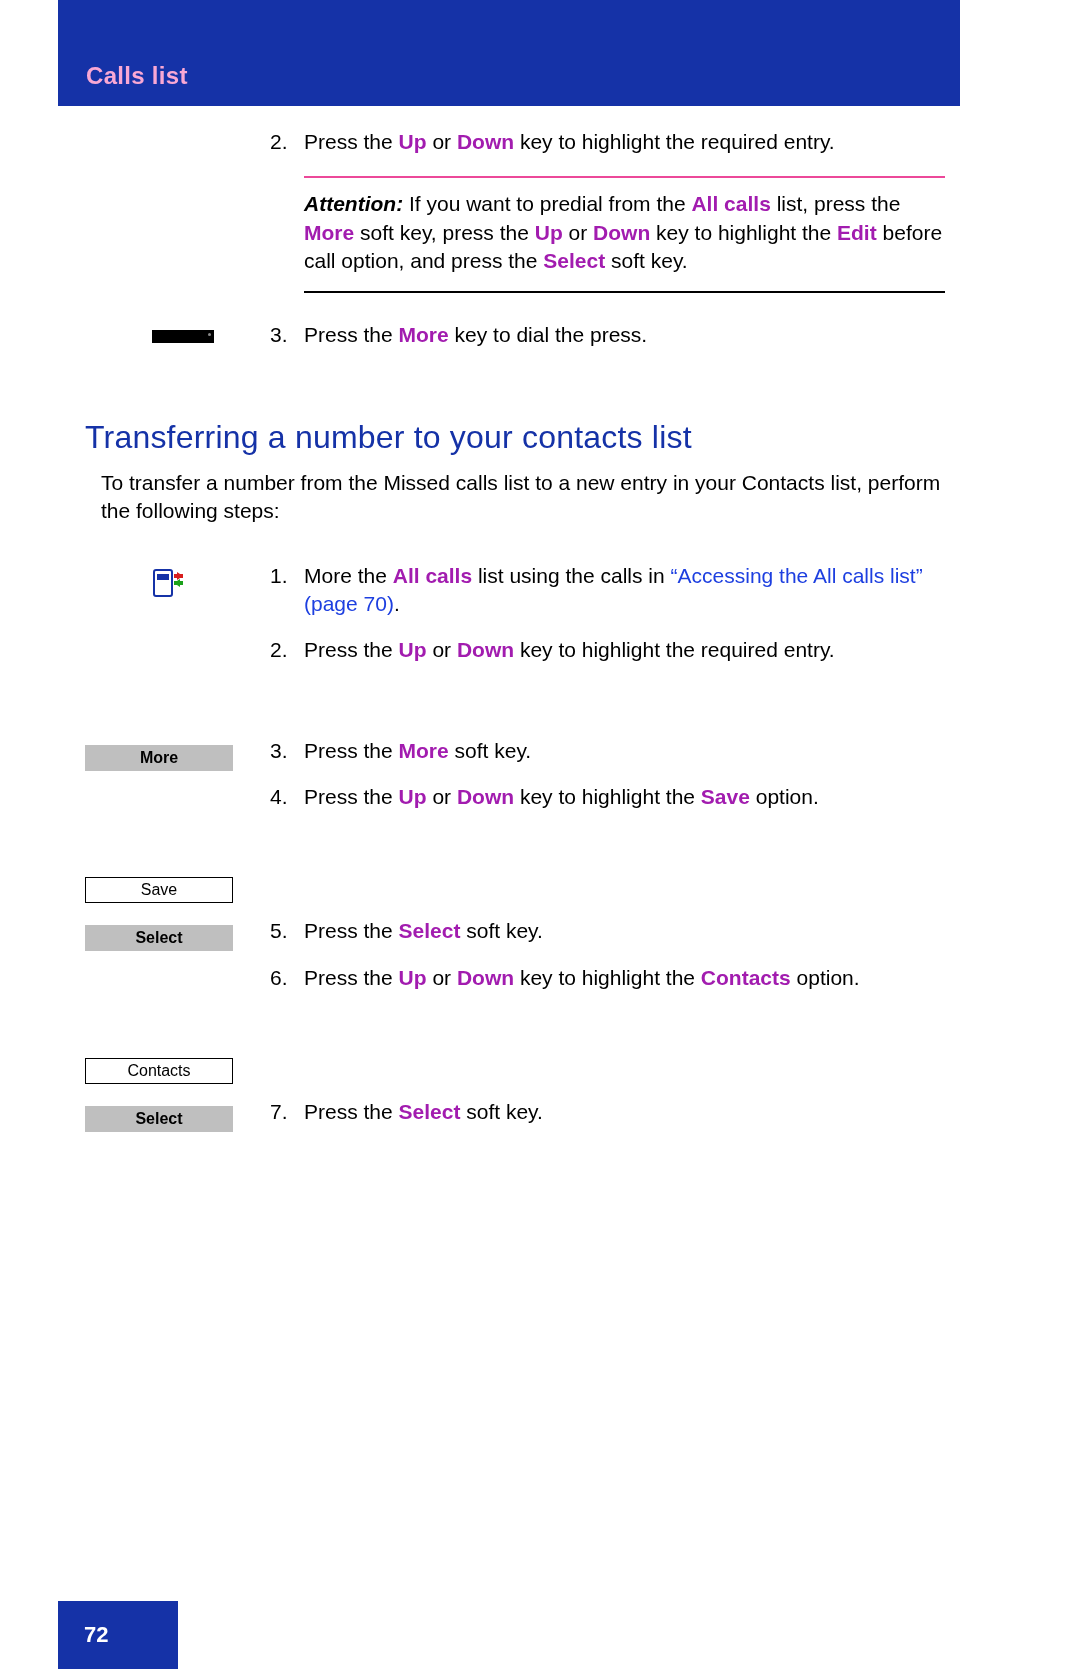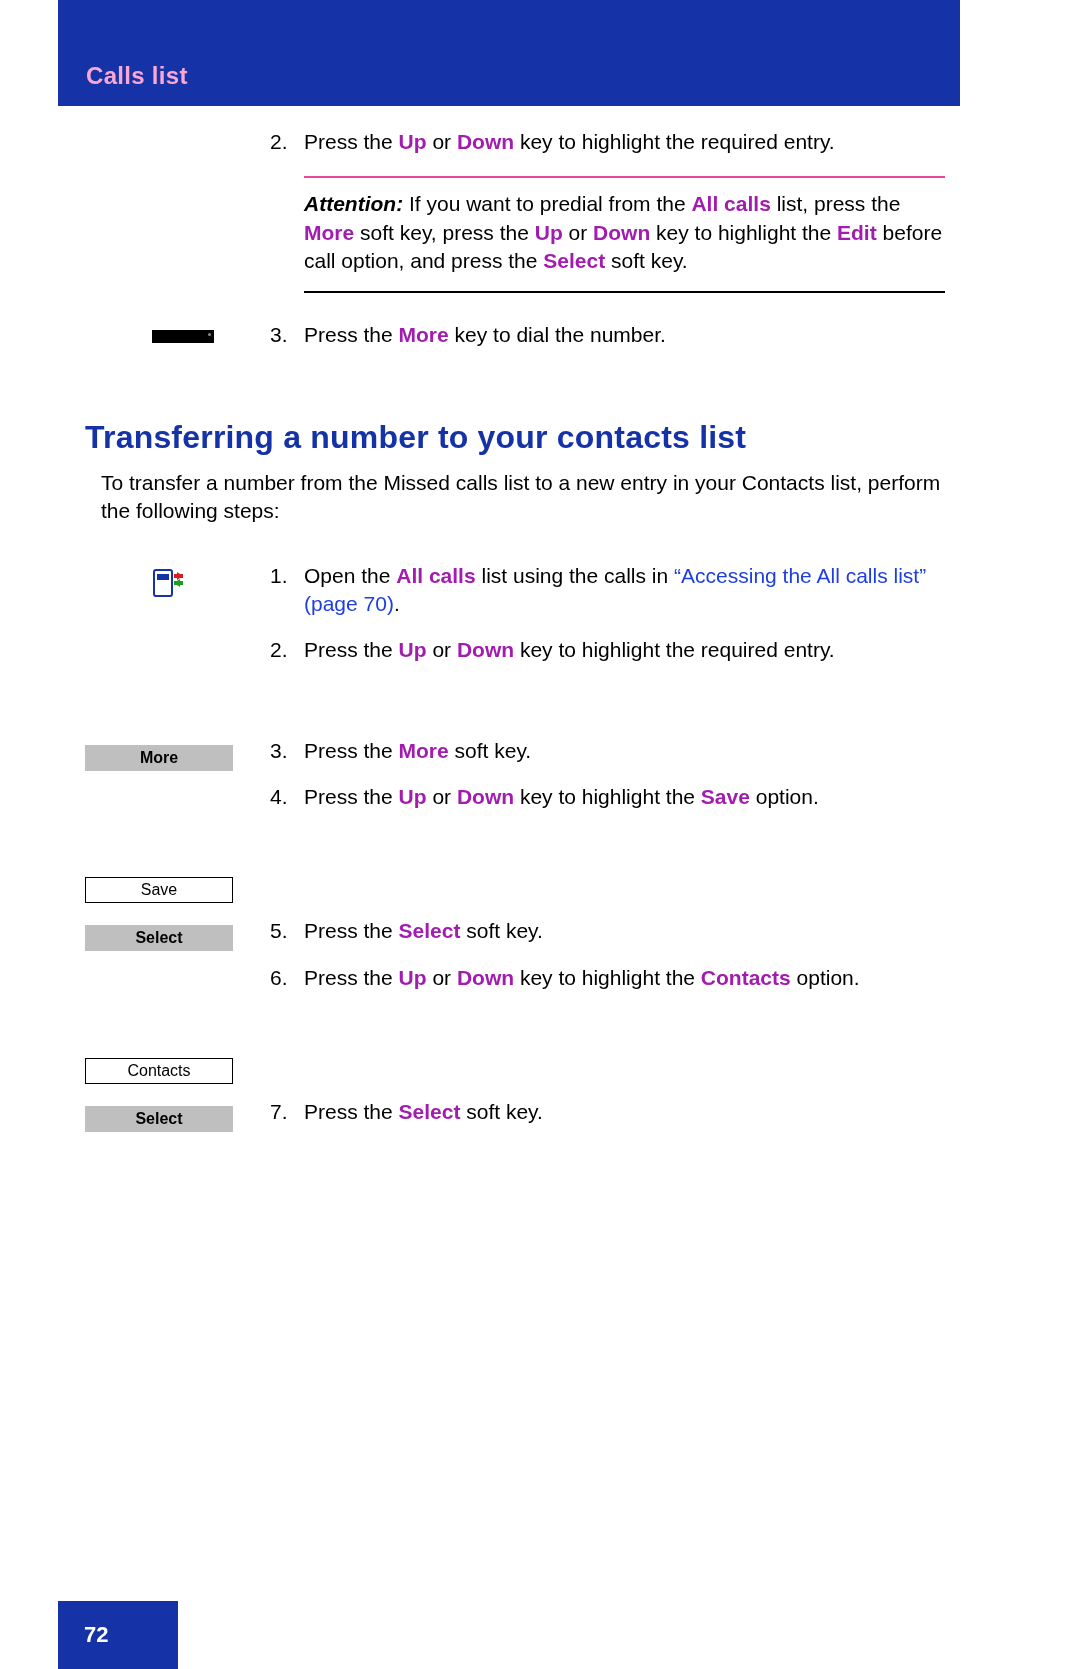--- a/index.html
+++ b/index.html
@@ -90,21 +90,21 @@
     border-bottom: 2px solid #000;
   }
   .attention-label {
     font-style: italic;
     font-weight: 700;
   }
 
   .section-title {
     color: #1532a7;
     font-size: 32px;
-    font-weight: 700;
+    font-weight: 400;
     margin: 48px 0 10px 0;
     letter-spacing: 0.2px;
   }
   .intro {
     margin: 0 0 36px 16px;
   }
 
   .call-key-img {
     width: 62px;
     height: 13px;
@@ -200,21 +200,21 @@
       <div class="left-col">
         <div style="display:flex; justify-content:flex-end; padding-right:56px;">
           <div class="call-key-img"></div>
         </div>
       </div>
       <div class="right-col">
         <ol class="step-list">
           <li>
             <div class="step-num">3.</div>
             <div class="step-body">
-              <span>Press the </span><span class="bold-blue">More</span><span> key to dial the number.</span>
+              <span>Press the </span><span class="bold-blue">More</span><span> key to dial the press.</span>
             </div>
           </li>
         </ol>
       </div>
     </div>
 
     <h2 class="section-title">Transferring a number to your contacts list</h2>
     <p class="intro">To transfer a number from the Missed calls list to a new entry in your Contacts list, perform the following steps:</p>
 
     <div class="two-col">
@@ -230,21 +230,21 @@
               <polygon points="27,19 21,15 27,11" fill="#1aa01a"></polygon>
             </svg>
           </span>
         </div>
       </div>
       <div class="right-col">
         <ol class="step-list">
           <li>
             <div class="step-num">1.</div>
             <div class="step-body">
-              <span>Open the </span><span class="bold-blue">All calls</span><span> list using the calls in </span><span class="link-blue">“Accessing the All calls list” (page 70)</span><span>.</span>
+              <span>More the </span><span class="bold-blue">All calls</span><span> list using the calls in </span><span class="link-blue">“Accessing the All calls list” (page 70)</span><span>.</span>
             </div>
           </li>
           <li style="margin-top:6px;">
             <div class="step-num">2.</div>
             <div class="step-body">
               <span>Press the </span><span class="bold-blue">Up</span><span> or </span><span class="bold-blue">Down</span><span> key to highlight the required entry.</span>
             </div>
           </li>
         </ol>
       </div>

